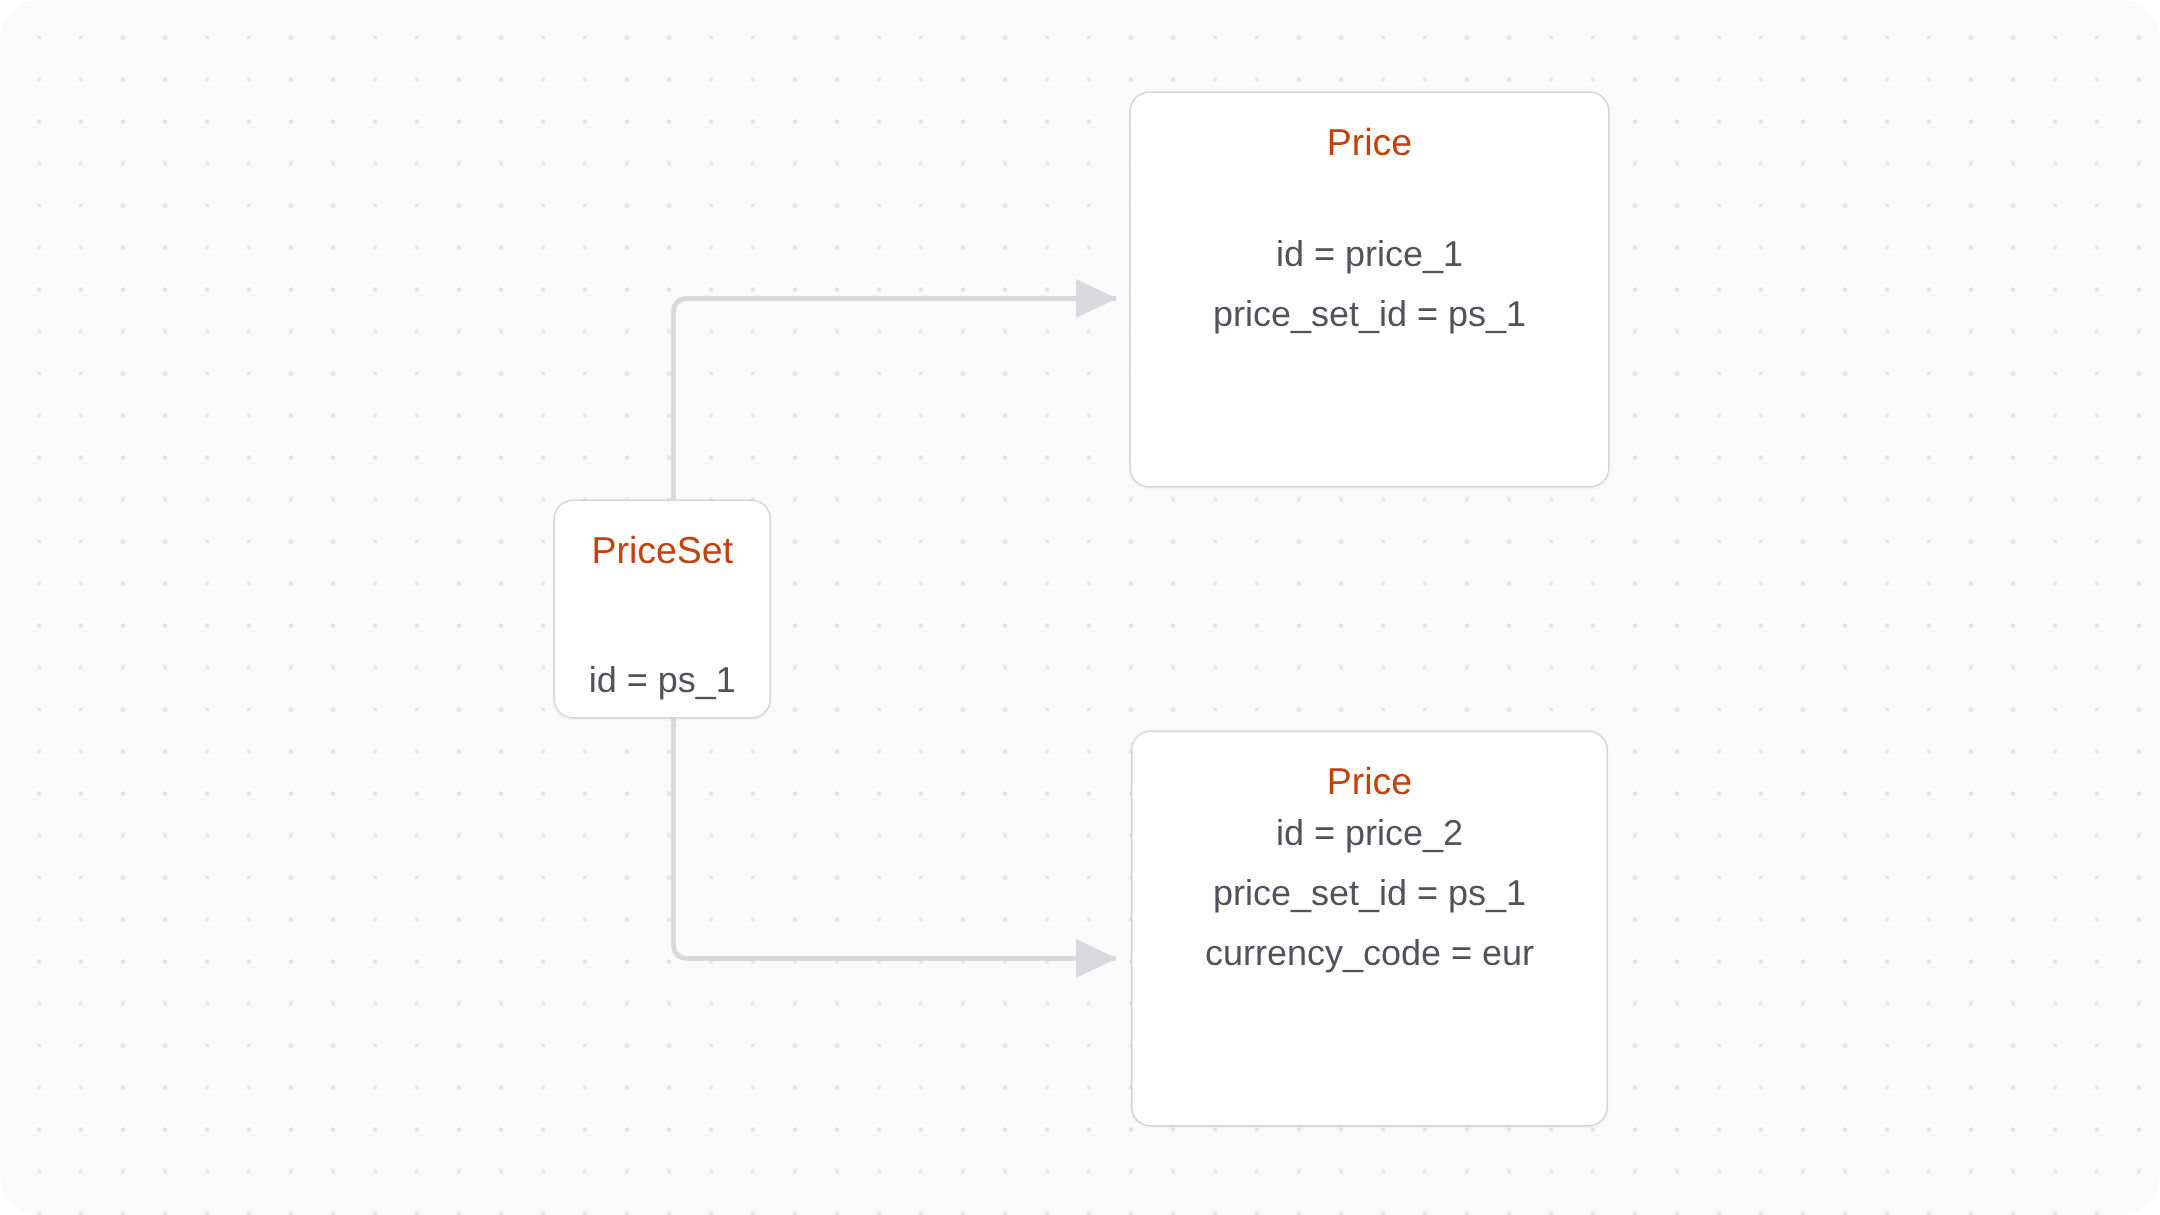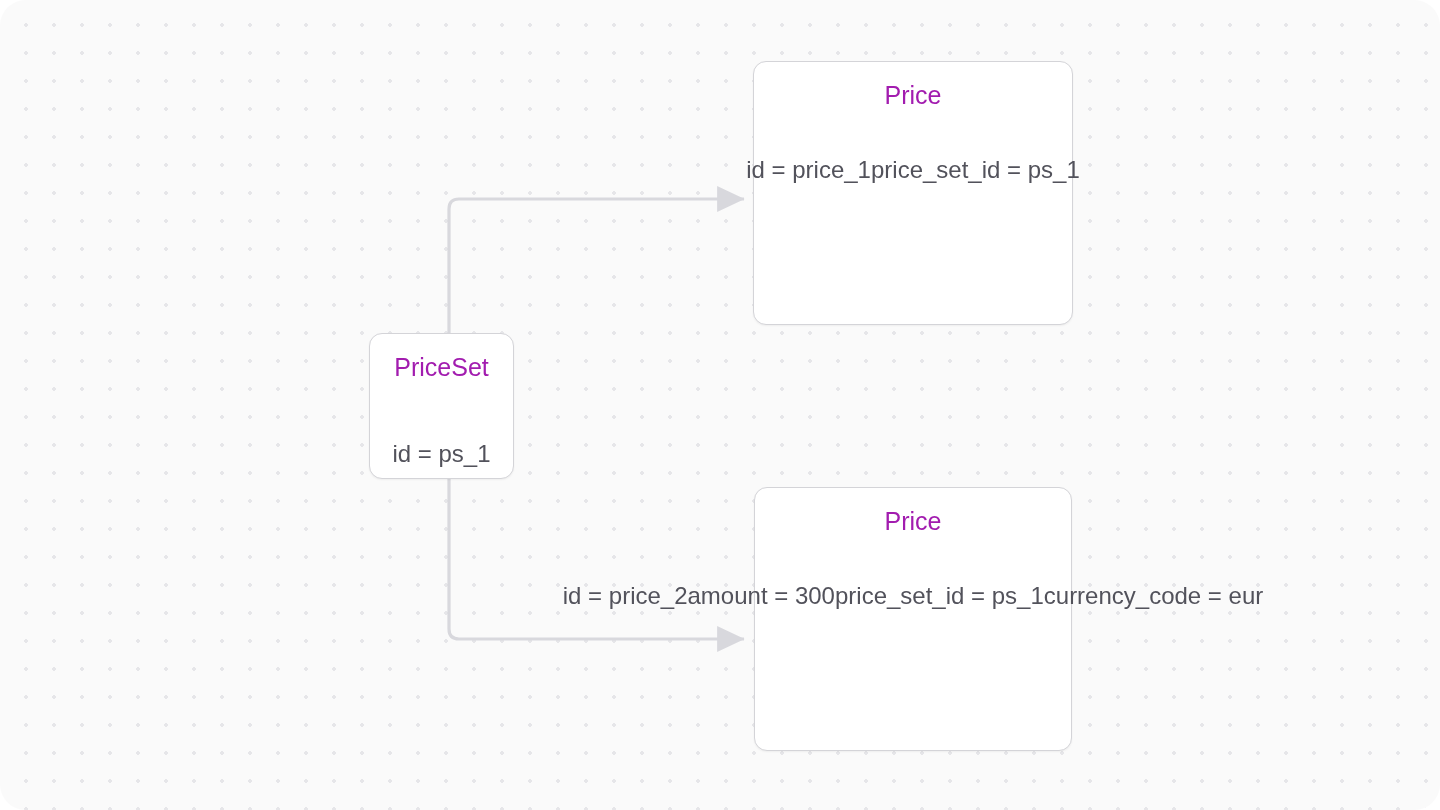--- a/index.html
+++ b/index.html
@@ -45,28 +45,29 @@
     border-radius: 13px;
     box-shadow: 0 1px 2px rgba(16,16,20,0.05);
     display: flex;
     flex-direction: column;
     align-items: center;
   }
 
   .node-title {
     font-size: 25px;
     line-height: 30px;
-    color: #a21caf;
+    color: #c2410c;
     font-weight: 400;
     text-align: center;
     white-space: nowrap;
   }
 
   .node-attrs {
     display: flex;
+    flex-direction: column;
     align-items: center;
   }
 
   .node-attr {
     font-size: 24px;
     line-height: 40px;
     color: #52525b;
     text-align: center;
     white-space: nowrap;
   }
@@ -90,21 +91,21 @@
   }
   #node-priceset .node-attrs { margin-top: 52px; }
 
   #node-price-2 {
     left: 754px;
     top: 487px;
     width: 318px;
     height: 264px;
     padding-top: 18px;
   }
-  #node-price-2 .node-attrs { margin-top: 40px; }
+  #node-price-2 .node-attrs { }
 </style>
 </head>
 <body>
 
 <div id="canvas">
 
   <svg id="edge-layer" width="1440" height="810" viewBox="0 0 1440 810" xmlns="http://www.w3.org/2000/svg">
     <defs>
       <marker id="arrowhead" markerWidth="9" markerHeight="9" refX="8.4" refY="4.5" orient="auto" markerUnits="strokeWidth">
         <path d="M 0 0.4 L 8.6 4.5 L 0 8.6 z" fill="#d8d8dd"></path>
@@ -128,19 +129,18 @@
     <div class="node-title">PriceSet</div>
     <div class="node-attrs">
       <div class="node-attr">id = ps_1</div>
     </div>
   </div>
 
   <div class="node" id="node-price-2">
     <div class="node-title">Price</div>
     <div class="node-attrs">
       <div class="node-attr">id = price_2</div>
-      <div class="node-attr">amount = 300</div>
       <div class="node-attr">price_set_id = ps_1</div>
       <div class="node-attr">currency_code = eur</div>
     </div>
   </div>
 
 </div>
 
 </body></html>

